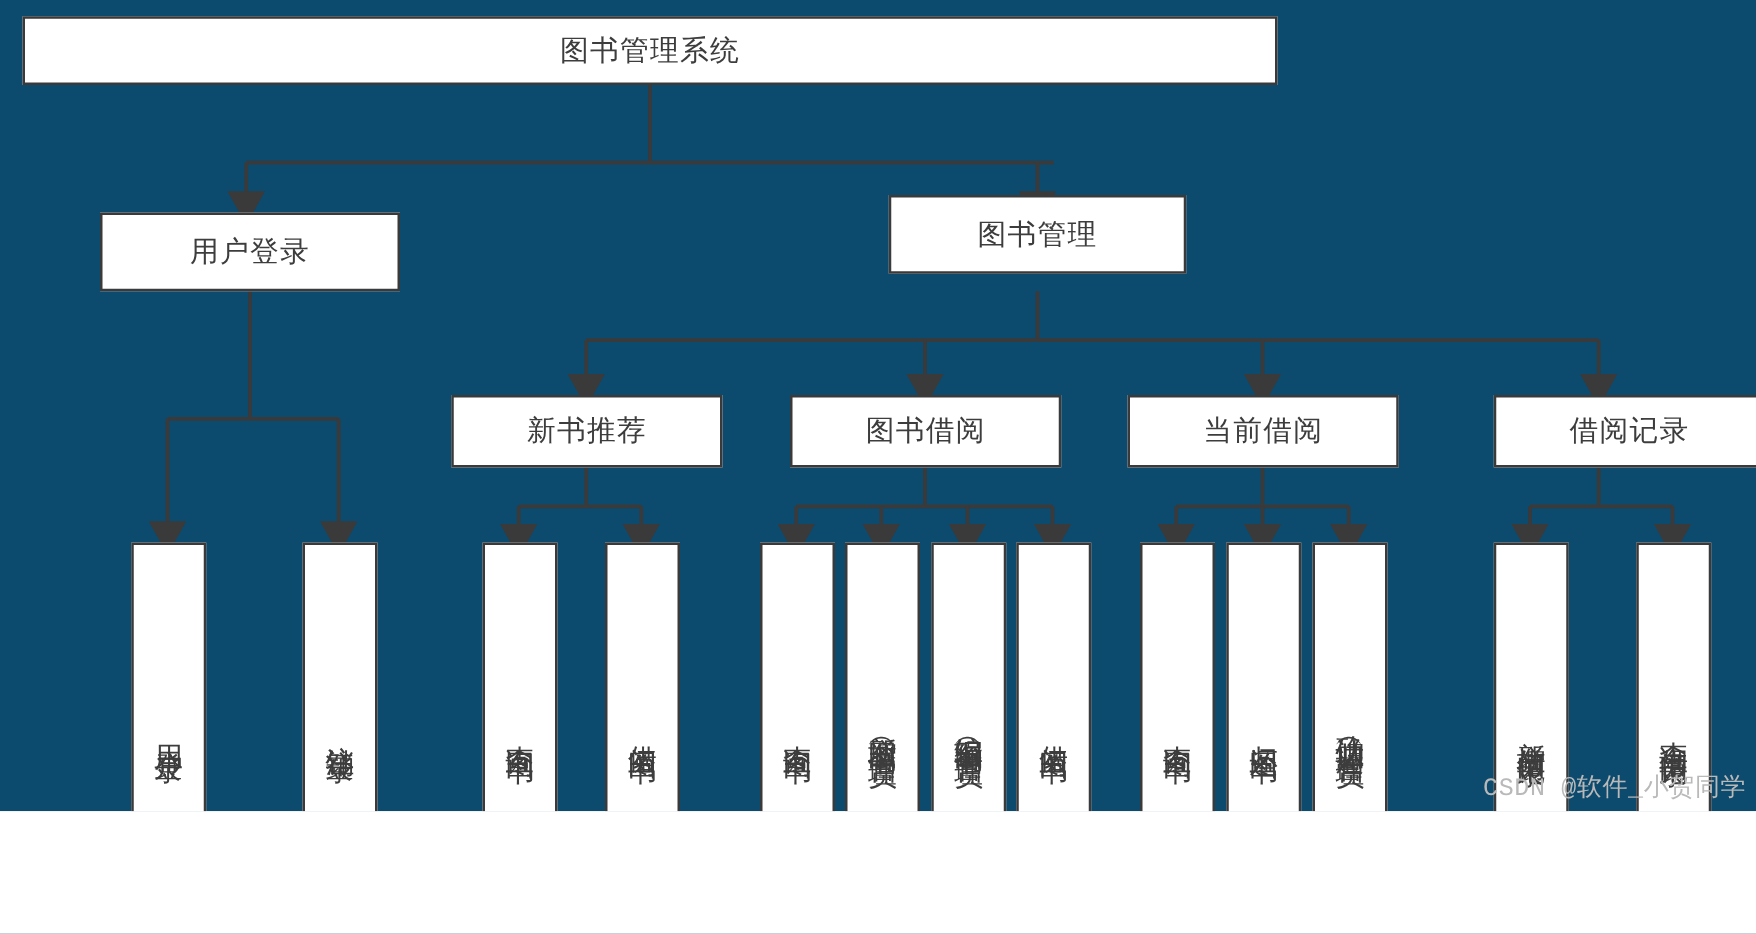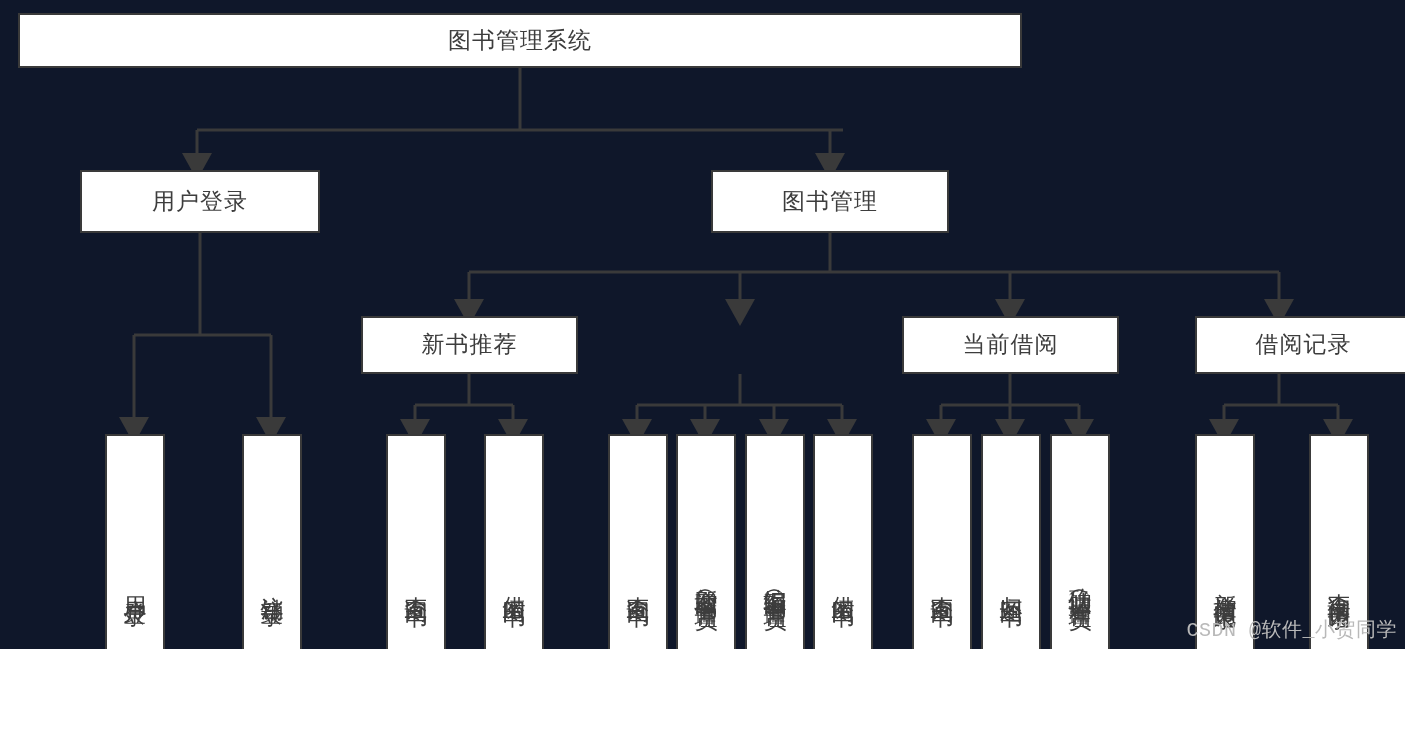--- a/index.html
+++ b/index.html
@@ -7,21 +7,21 @@
     padding: 0;
     background: #ffffff;
   }
   body {
     font-family: "Liberation Sans", "DejaVu Sans", sans-serif;
   }
   #canvas {
     position: relative;
     width: 1405px;
     height: 649px;
-    background: #0f172a;
+    background: #0c4a6e;
     overflow: hidden;
   }
   .node {
     position: absolute;
     box-sizing: border-box;
     border: 2.5px solid #3a3a3a;
     background: #ffffff;
     display: flex;
     align-items: center;
     justify-content: center;
@@ -121,26 +121,29 @@
     </g>
   </svg>
 
   <div class="node horiz" style="left:18px; top:13px; width:1004px; height:55px;">
     <span>图书管理系统</span>
   </div>
 
   <div class="node horiz" style="left:80px; top:170px; width:240px; height:63px;">
     <span>用户登录</span>
   </div>
-  <div class="node horiz" style="left:711px; top:170px; width:238px; height:63px;">
+  <div class="node horiz" style="left:711px; top:156px; width:238px; height:63px;">
     <span>图书管理</span>
   </div>
 
   <div class="node horiz" style="left:361px; top:316px; width:217px; height:58px;text-align:center;">
     <span>新书推荐</span>
+  </div>
+  <div class="node horiz" style="left:632px; top:316px; width:217px; height:58px;">
+    <span>图书借阅</span>
   </div>
   <div class="node horiz" style="left:902px; top:316px; width:217px; height:58px;">
     <span>当前借阅</span>
   </div>
   <div class="node horiz" style="left:1171px; top:316px; width:217px; height:58px;margin-left:24px;">
     <span>借阅记录</span>
   </div>
 
   <div class="node vert" style="left:105px; top:434px; width:60px; height:299px;">
     <span class="vlabel">用户登录</span>

